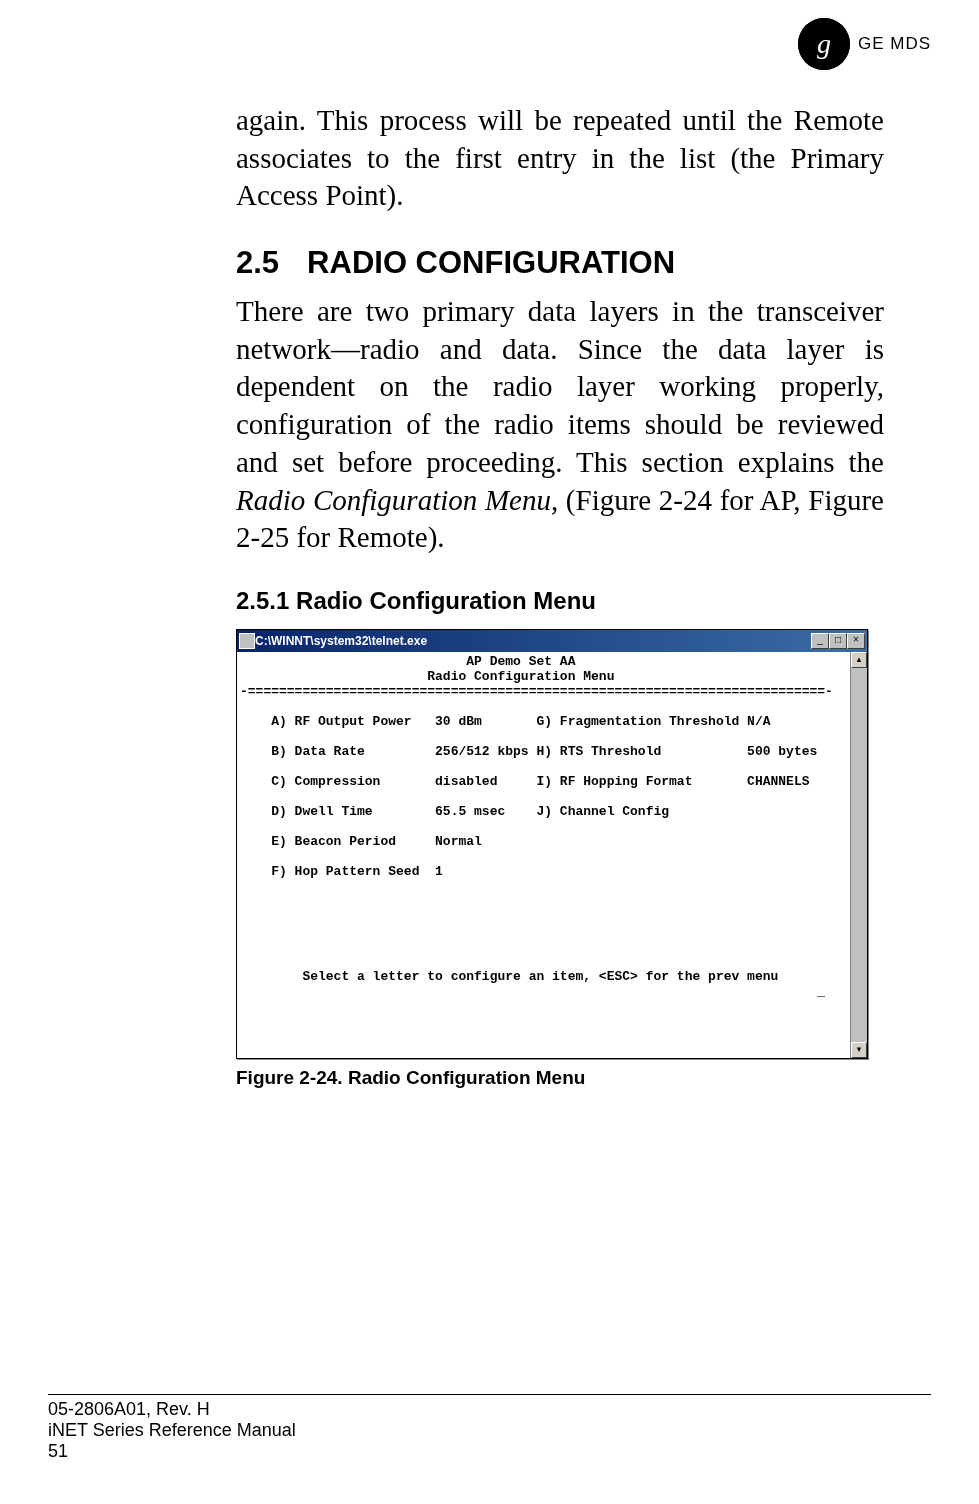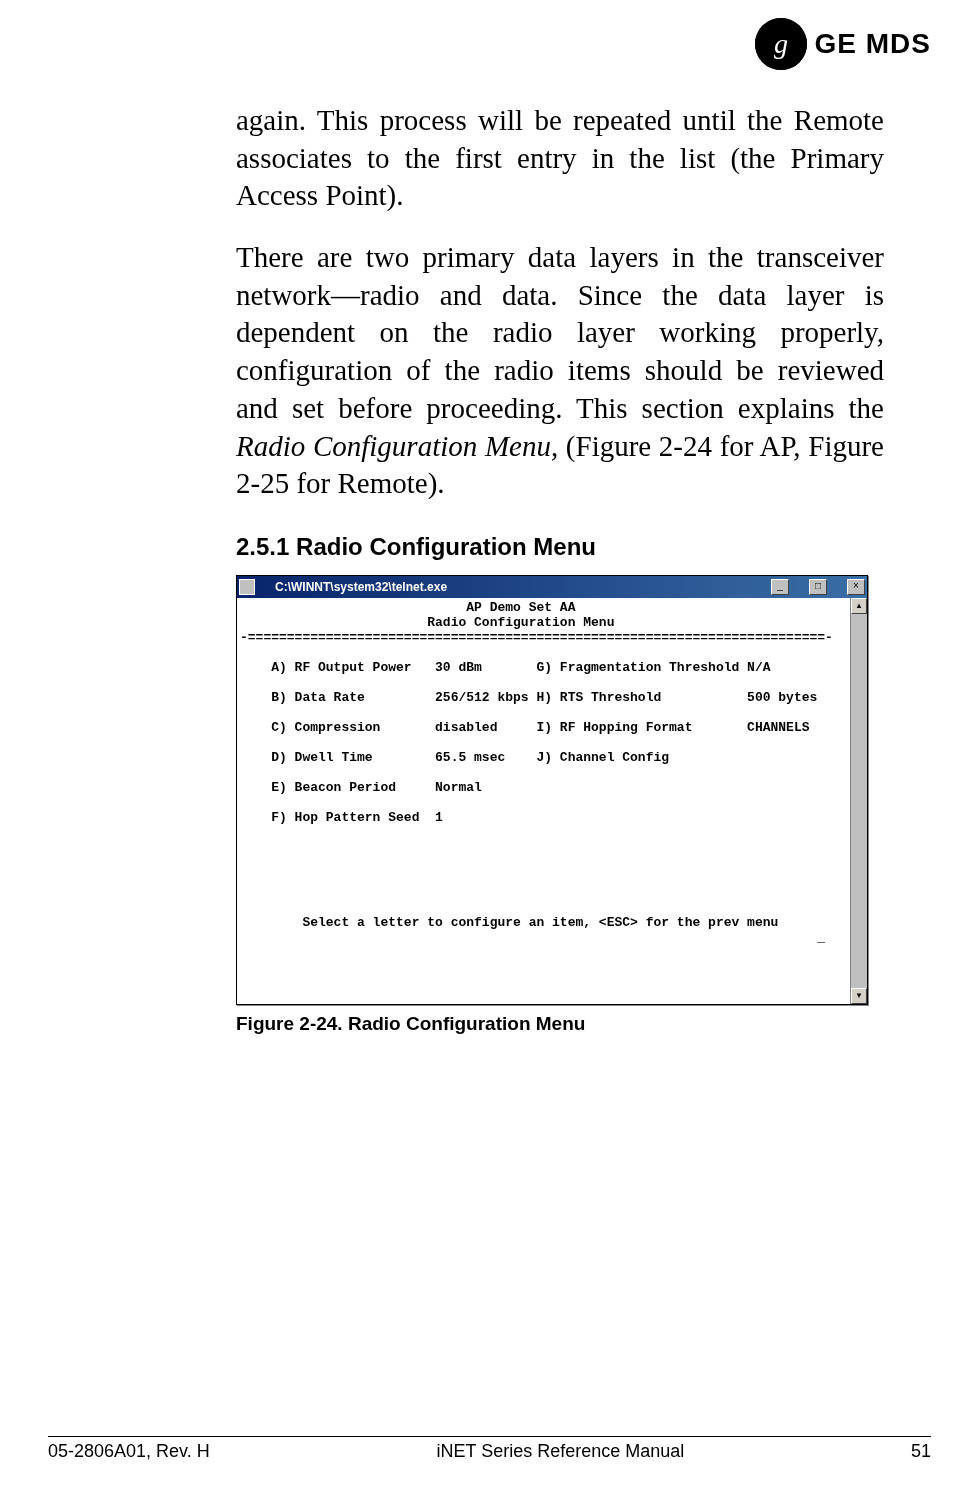--- a/index.html
+++ b/index.html
@@ -34,22 +34,22 @@
     color: #fff;
     display: flex;
     align-items: center;
     justify-content: center;
     font-family: Georgia, serif;
     font-size: 30px;
     font-style: italic;
   }
   .logo-text {
     font-family: Arial, Helvetica, sans-serif;
-    font-size: 28px;
-    font-weight: bold;
+    font-size: 17px;
+    font-weight: normal;
     letter-spacing: 1px;
     text-align: right;
   }
   .content {
     position: absolute;
     top: 90px;
     left: 236px;
     width: 648px;
   }
   .para {
@@ -85,21 +85,21 @@
   }
   .winbar {
     display: flex;
     align-items: center;
     height: 22px;
     background: linear-gradient(to right, #08246b, #3a6ea5);
     color: #fff;
     font-family: Tahoma, Arial, sans-serif;
     font-size: 12px;
     padding: 0 2px;
-    gap: 20px;
+    gap: 0;
   }
   .winbar .app-icon {
     width: 14px;
     height: 14px;
     background: #c0c0c0;
     border: 1px solid #fff;
     display: inline-block;
   }
   .winbar .title { flex: 1; font-weight: bold; white-space: nowrap; }
   .winbtn {
@@ -171,20 +171,21 @@
     position: absolute;
     left: 48px;
     right: 48px;
     bottom: 42px;
     border-top: 1.5px solid #000;
     display: flex;
     justify-content: space-between;
     padding-top: 4px;
     font-family: Arial, Helvetica, sans-serif;
     font-size: 18px;
+    flex-direction: column;
   }
 </style>
 </head>
 <body>
 
 <div class="page">
 
   <div class="logo">
     <div class="logo-badge">
       <svg viewBox="0 0 52 52" width="52" height="52">
@@ -192,20 +193,24 @@
         <text x="26" y="35" text-anchor="middle" font-family="Georgia, serif" font-style="italic" font-size="28" fill="#fff">g</text>
       </svg>
     </div>
     <span class="logo-text">GE MDS</span>
   </div>
 
   <div class="content">
 
     <p class="para">again. This process will be repeated until the Remote associates to the first entry in the list (the Primary Access Point).</p>
 
+    <h2 class="section">
+      <span>2.5</span>
+      <span>RADIO CONFIGURATION</span>
+    </h2>
 
     <p class="para">
       <span>There are two primary data layers in the transceiver network—radio and data. Since the data layer is dependent on the radio layer working prop­erly, configuration of the radio items should be reviewed and set before proceeding. This section explains the </span><span class="ital">Radio Configuration Menu</span><span>, (Figure 2-24 for AP, Figure 2-25 for Remote).</span>
     </p>
 
     <h3 class="subsection">2.5.1 Radio Configuration Menu</h3>
 
     <div class="win">
       <div class="winbar">
         <span class="app-icon"></span>

